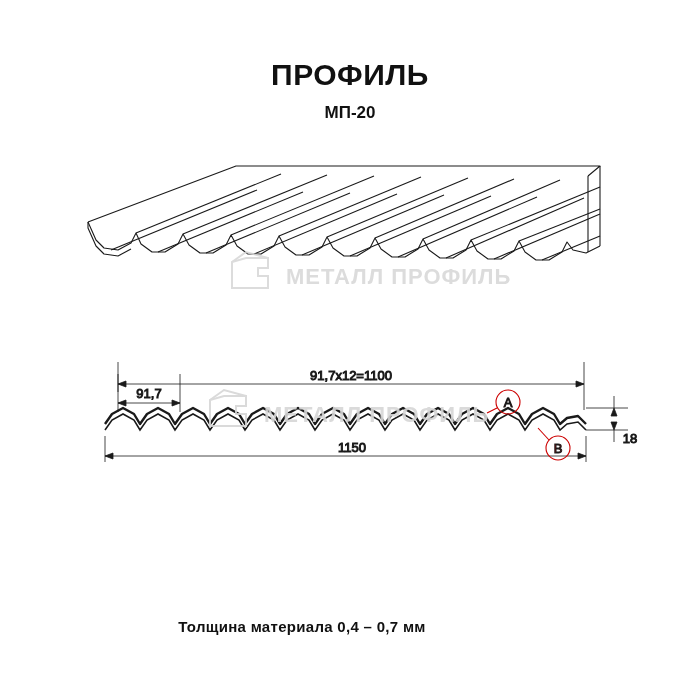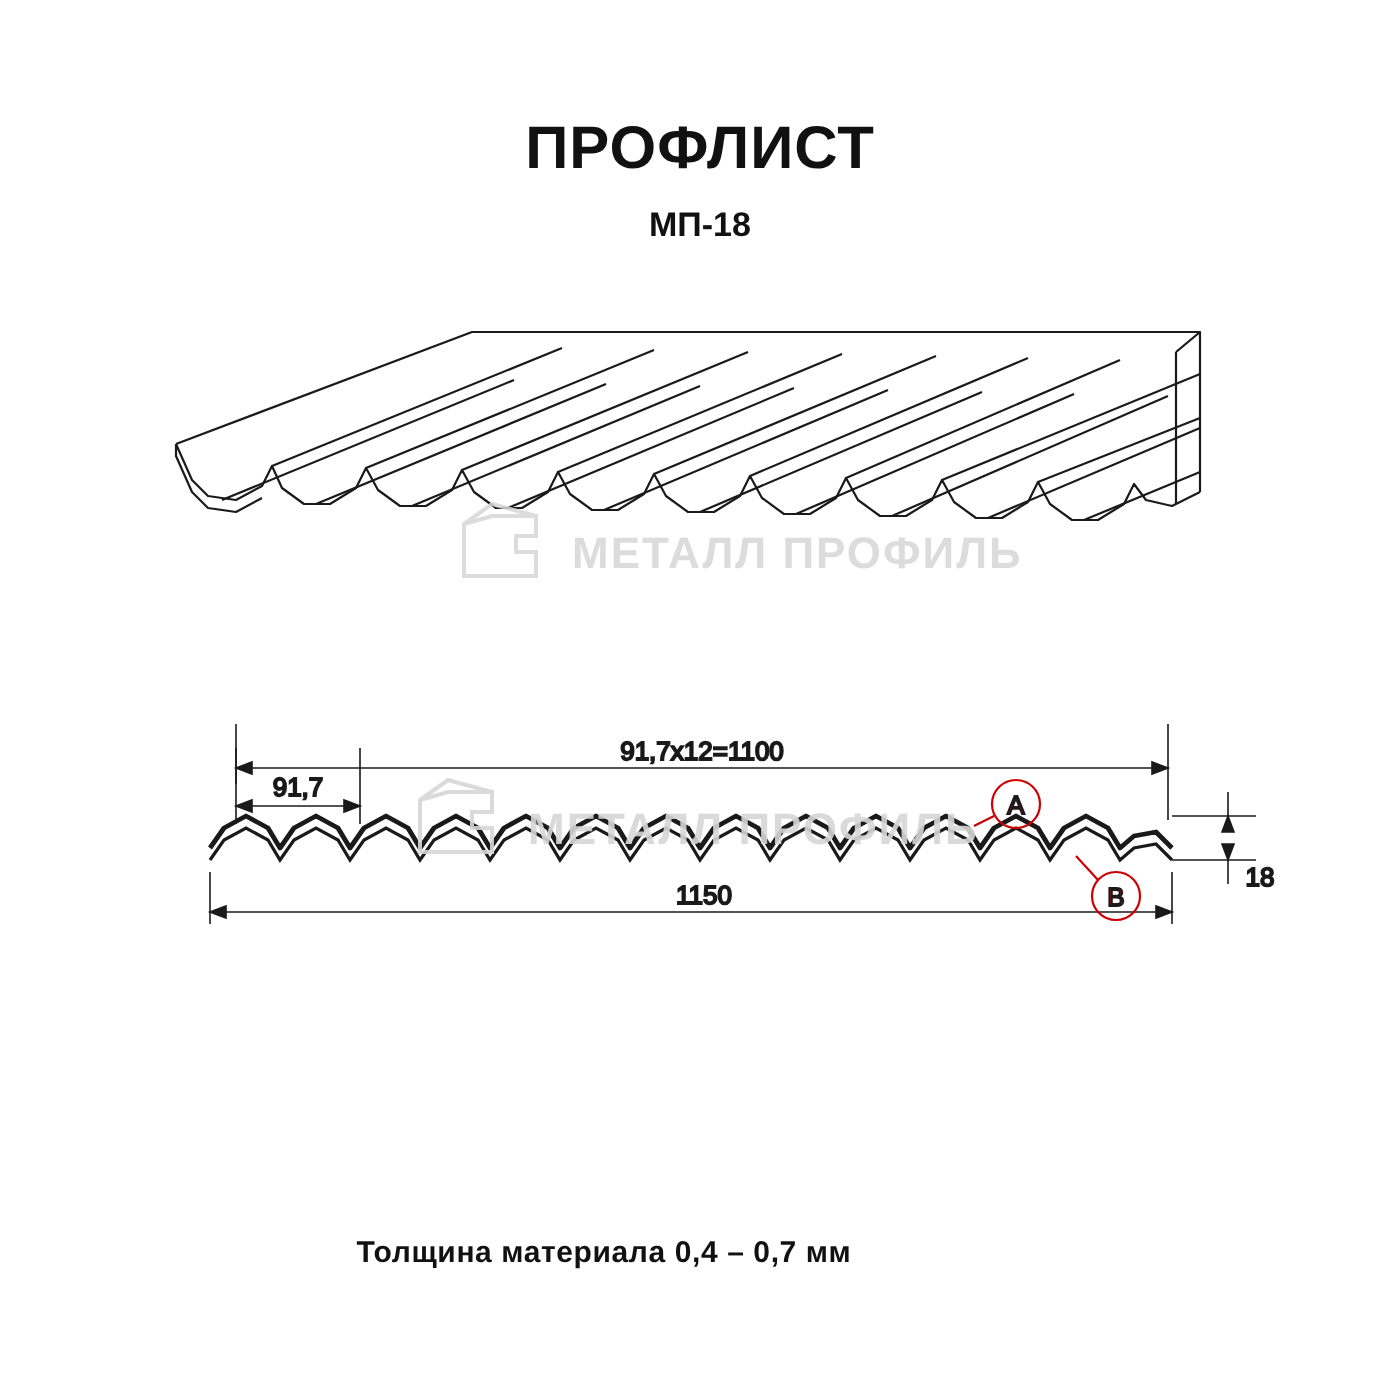--- a/index.html
+++ b/index.html
@@ -73,22 +73,22 @@
     font-family: "Liberation Sans", sans-serif;
     font-size: 13px;
     fill: #cc0000;
   }
 </style>
 </head>
 <body>
 
 <div class="page">
 
-  <div class="title">ПРОФЛИСТ</div>
-  <div class="subtitle">МП-18</div>
+  <div class="title">ПРОФИЛЬ</div>
+  <div class="subtitle">МП-20</div>
 
   <svg class="art" width="700" height="700" viewBox="0 0 700 700">
 
     <g fill="none" stroke="#1a1a1a" stroke-width="1.1" stroke-linejoin="round">
 
       <path d="M88 222 L236 166 L600 166 L588 176"></path>
 
       <path d="M88 222
                L96 240 L104 248 L118 250 L131 243 L136 233
                L141 244 L152 252 L165 252 L178 244 L183 234

